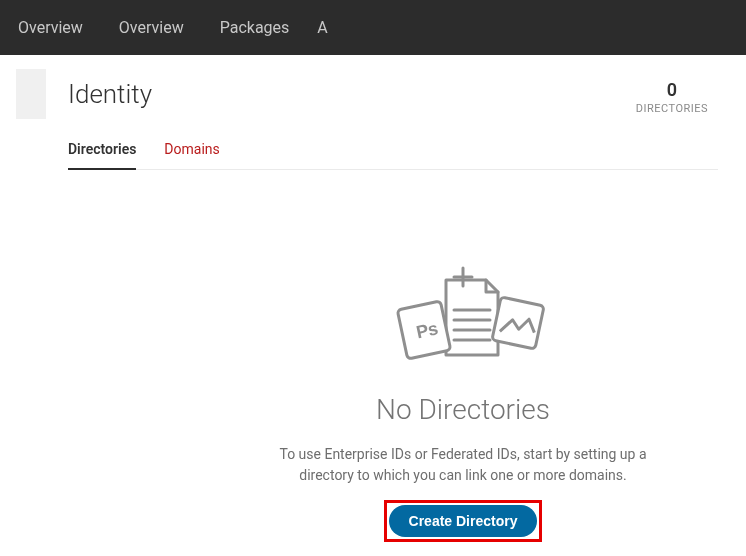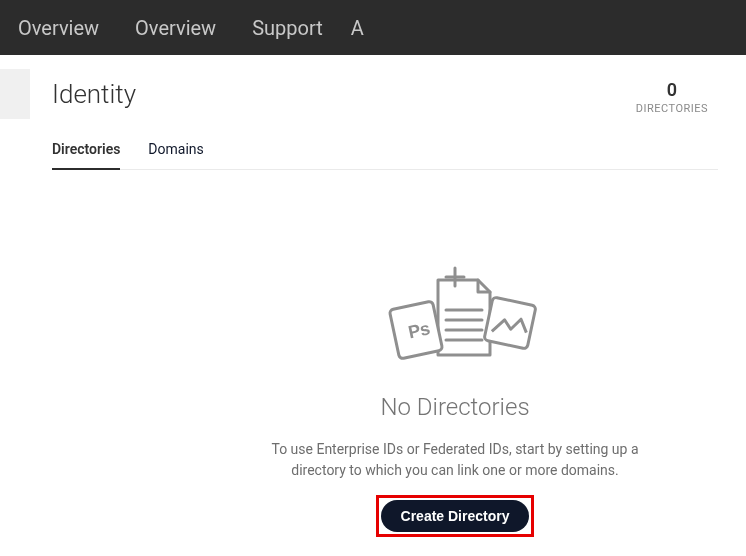--- a/index.html
+++ b/index.html
@@ -14,38 +14,39 @@
   .topnav {
     background: #2c2c2c;
     height: 55px;
     display: flex;
     align-items: center;
     padding: 0 0 0 0;
     width: 100%;
   }
   .topnav-item {
     color: #c8c8c8;
-    font-size: 20px;
+    font-size: 16px;
     padding: 0 18px;
     height: 55px;
     display: flex;
     align-items: center;
     cursor: pointer;
     position: relative;
     white-space: nowrap;
   }
   .topnav-item.active {
     color: #fff;
   }
   .topnav-item.highlight {
     outline: 3px solid #e60000;
     outline-offset: -2px;
   }
   .page-body {
     display: flex;
+    padding-left: 16px;
   }
   .left-rail {
     width: 30px;
     height: 50px;
     background: #f0f0f0;
     margin-top: 14px;
   }
   .content {
     flex: 1;
     padding: 24px 28px 0 22px;
@@ -77,21 +78,21 @@
     margin-top: 2px;
   }
   .subtabs {
     display: flex;
     margin-top: 26px;
     border-bottom: 1px solid #eaeaea;
     gap: 28px;
   }
   .subtab {
     font-size: 14px;
-    color: #0f172a;
+    color: #b91c1c;
     padding: 0 0 12px 0;
     cursor: pointer;
     position: relative;
   }
   .subtab.active {
     color: #323232;
     font-weight: 600;
   }
   .subtab.active::after {
     content: "";
@@ -104,57 +105,57 @@
     margin-top: 95px;
     display: flex;
     flex-direction: column;
     align-items: center;
     padding-left: 140px;
   }
   .es-illustration svg {
     display: block;
   }
   .es-title {
-    font-size: 24px;
+    font-size: 28px;
     font-weight: 300;
     color: #747474;
     margin-top: 18px;
   }
   .es-desc {
     font-size: 14px;
     color: #6e6e6e;
     margin-top: 18px;
     text-align: center;
     line-height: 1.5;
     max-width: 380px;
   }
   .es-button-wrap {
     margin-top: 18px;
     outline: 3px solid #e60000;
     outline-offset: 1px;
     padding: 1px;
   }
   .es-button {
-    background: #0f172a;
+    background: #0369a1;
     color: #fff;
     border: none;
     border-radius: 18px;
     font-size: 14px;
     font-weight: 600;
     padding: 8px 20px;
     cursor: pointer;
   }
 </style>
 </head>
 <body>
 
 <div class="topnav">
   <div class="topnav-item">Overview</div>
   <div class="topnav-item">Overview</div>
-  <div class="topnav-item">Support</div>
+  <div class="topnav-item">Packages</div>
   <div class="topnav-item" style="padding-left:10px;">A</div>
 </div>
 
 <div class="page-body">
   <div class="left-rail"></div>
 
   <div class="content">
 
     <div class="header-row">
       <h1 class="page-title">Identity</h1>

